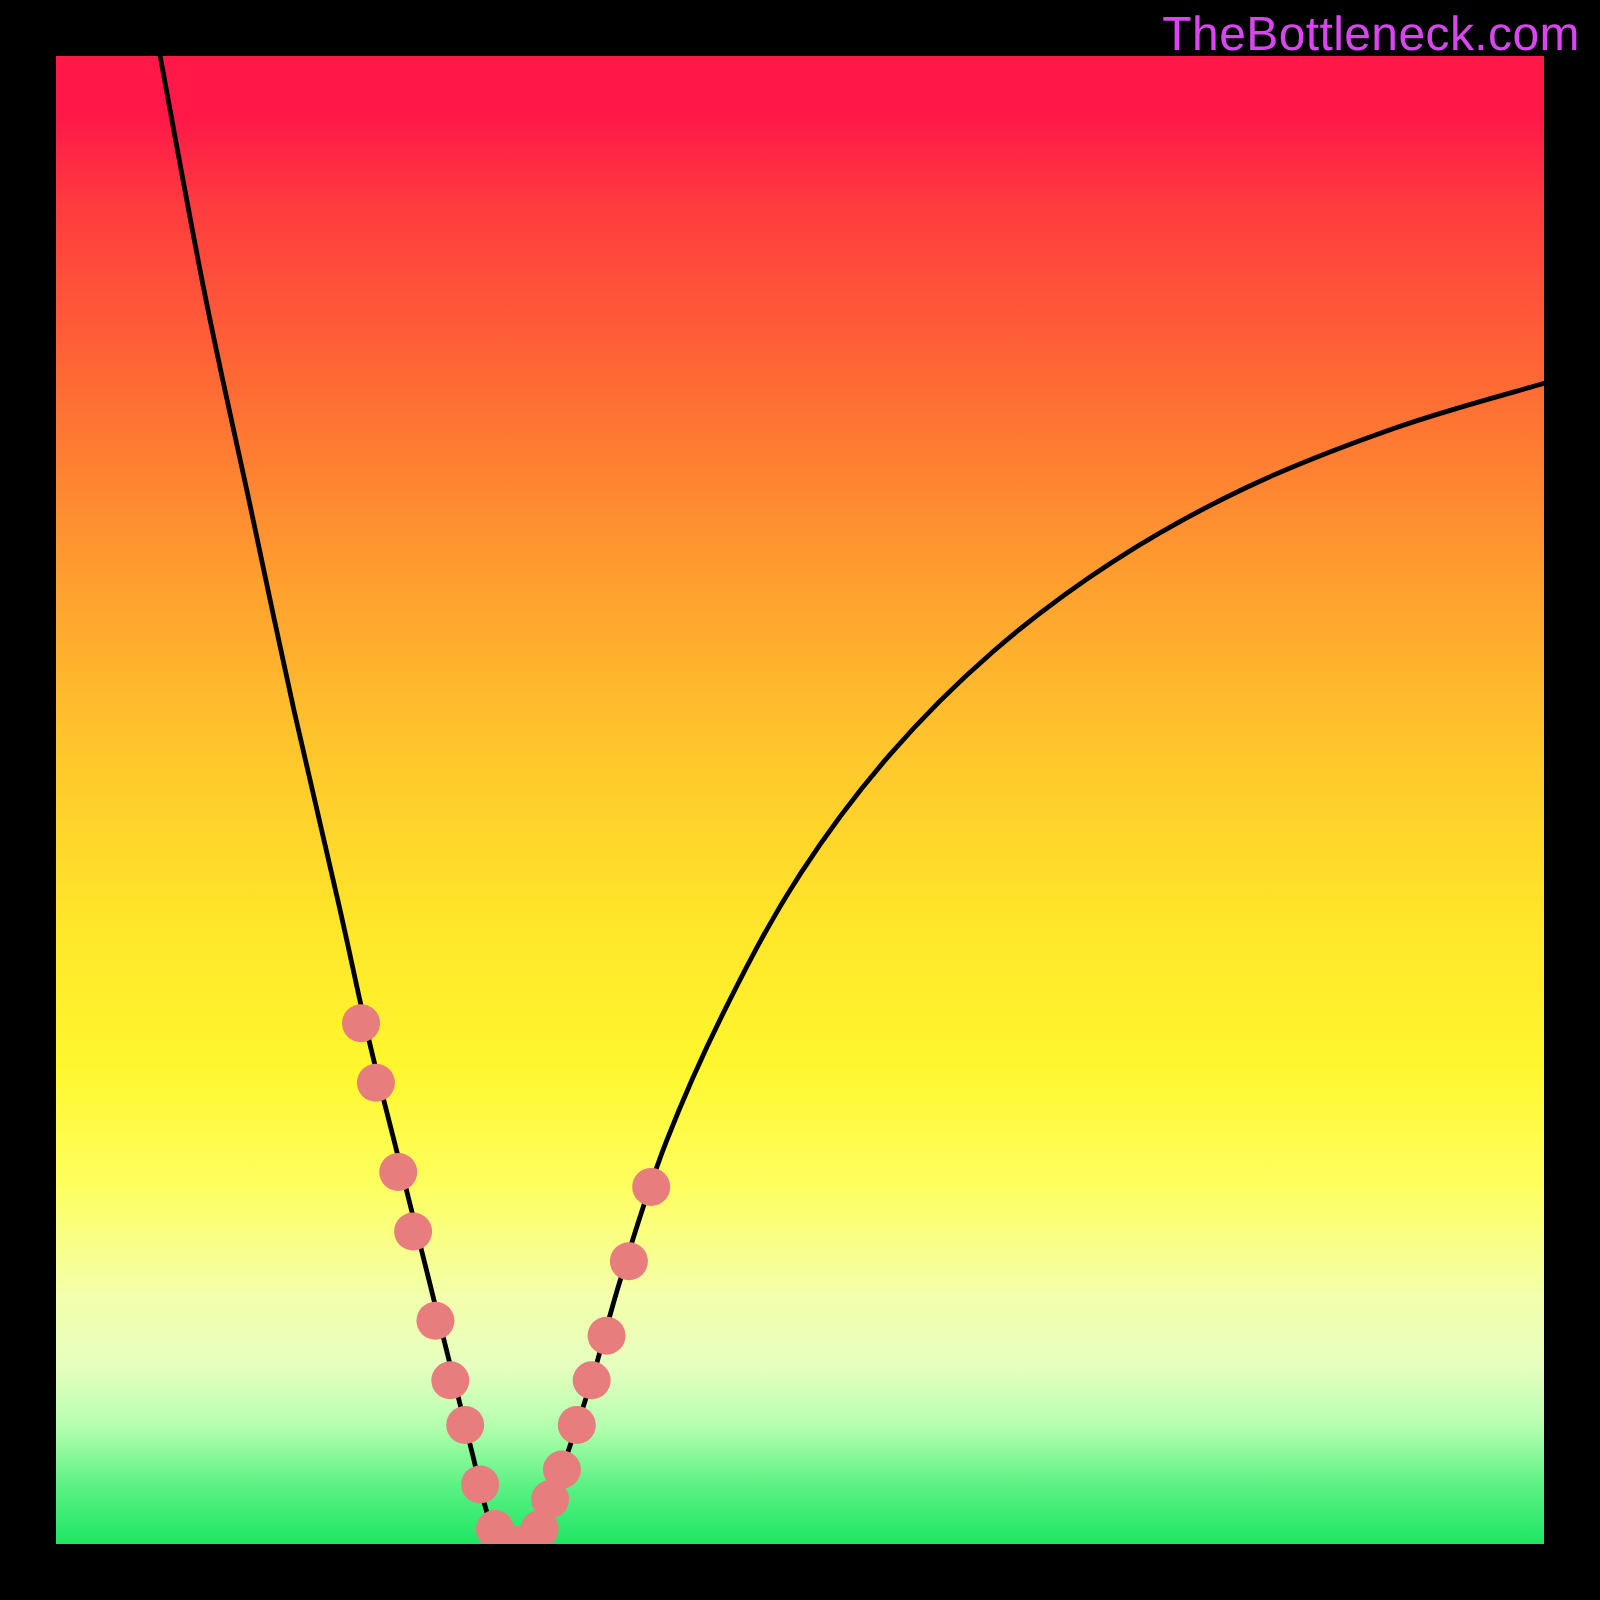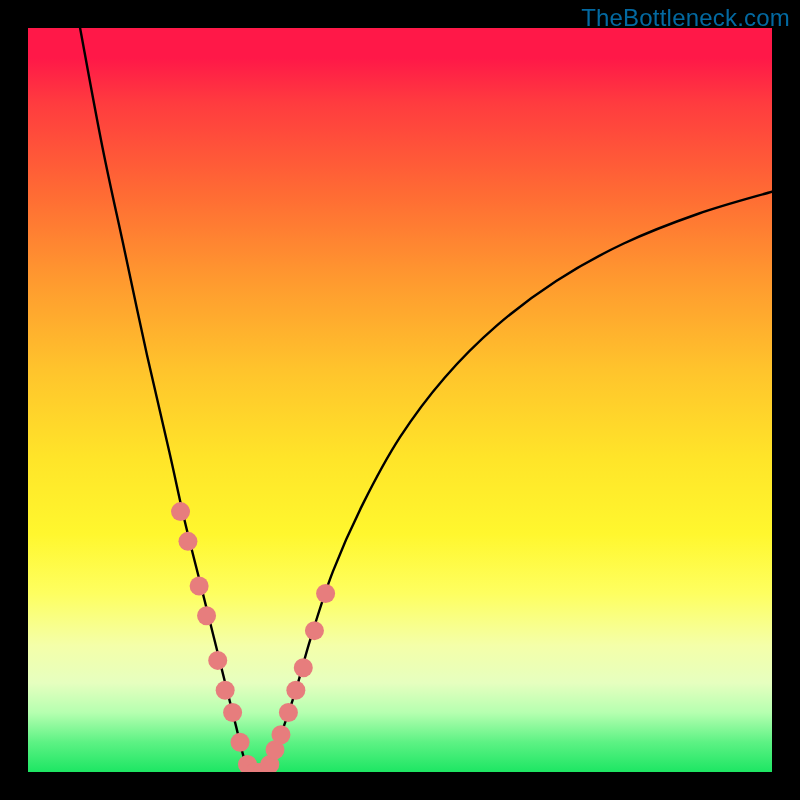--- a/index.html
+++ b/index.html
@@ -39,21 +39,21 @@
       #e6ffbf 88%,
       #b6ffb0 92%,
       #5df284 96%,
       #1de663 100%
     );
   }
   .watermark {
     position: absolute;
     top: 4px;
     right: 10px;
-    color: #0369a1;
+    color: #d946ef;
     font-size: 24px;
     font-weight: 500;
     letter-spacing: 0.2px;
     z-index: 10;
   }
   svg.curve {
     position: absolute;
     left: 0;
     top: 0;
     width: 744px;

